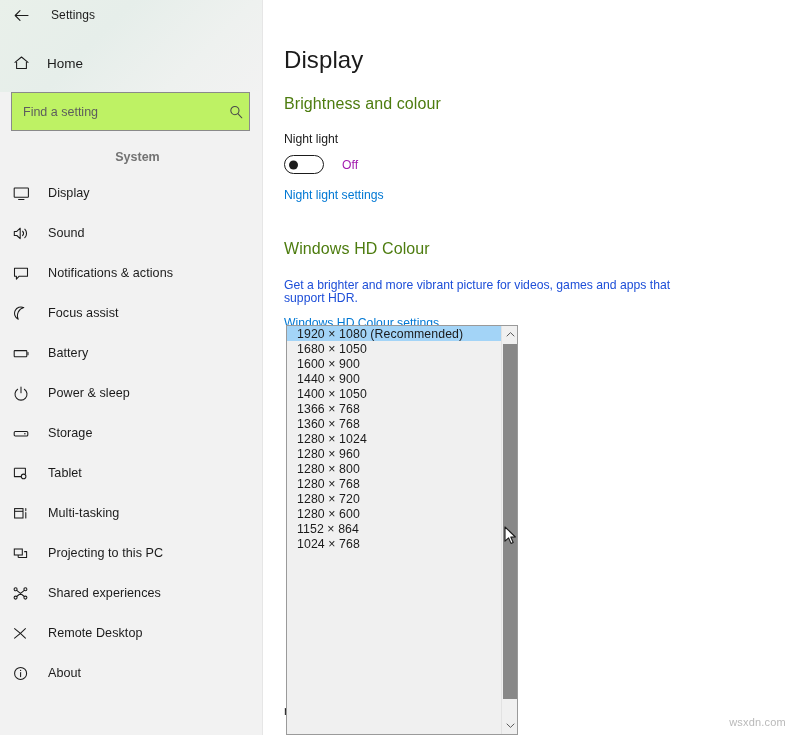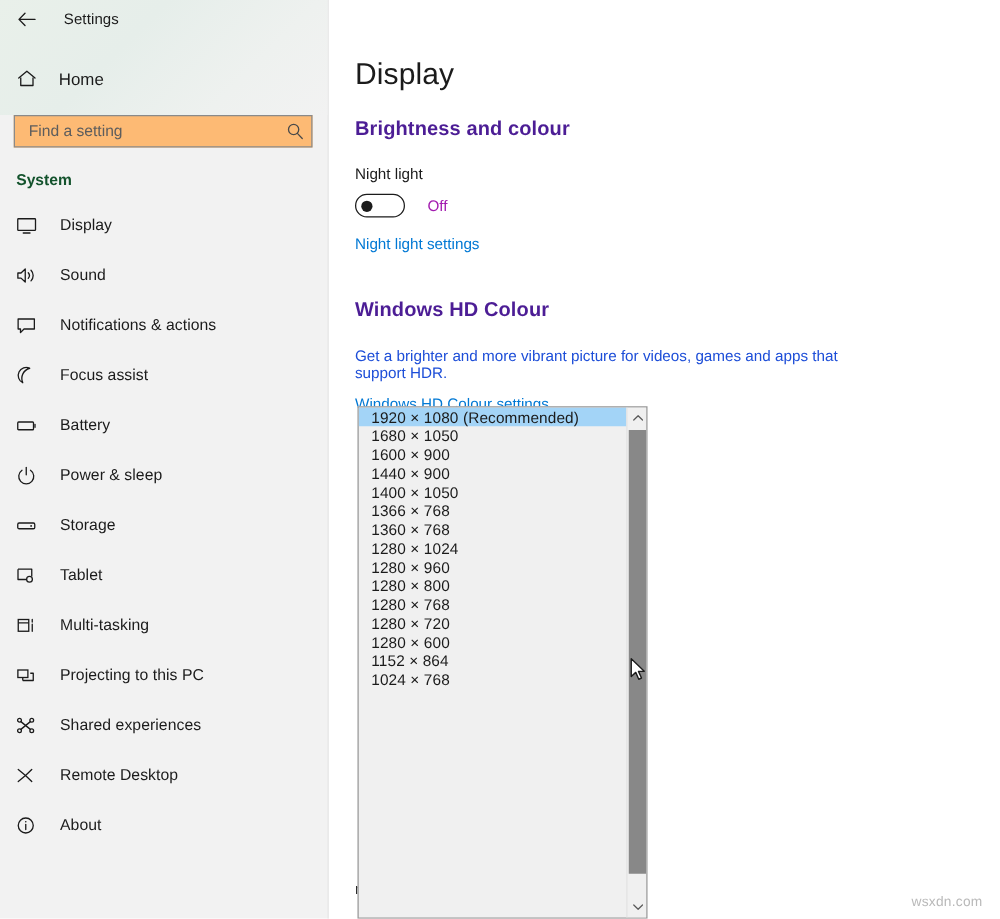--- a/index.html
+++ b/index.html
@@ -75,22 +75,22 @@
     color: #1b1b1b;
   }
 
   .search-wrap {
     position: relative;
     z-index: 2;
     margin: 12px 12px 0 11px;
   }
   .search-box {
     position: relative;
-    height: 26px;
-    background: #fdba74;
+    height: 39px;
+    background: #bef264;
     border: 1px solid #8a8a8a;
     display: flex;
     align-items: center;
   }
   .search-input {
     flex: 1;
     border: none;
     outline: none;
     background: transparent;
     font-family: "Liberation Sans", sans-serif;
@@ -103,23 +103,24 @@
   .search-icon {
     width: 26px;
     display: flex; align-items: center; justify-content: center;
     color: #4a4a4a;
   }
 
   .group-header {
     margin: 19px 0 0 13px;
     font-size: 12.5px;
     font-weight: bold;
-    color: #14532d;
+    color: #737373;
     position: relative;
     z-index: 2;
+    text-align: center;
   }
 
   .nav-list { margin-top: 9px; }
   .nav-item {
     display: flex;
     align-items: center;
     height: 40px;
     padding-left: 13px;
     cursor: default;
   }
@@ -154,22 +155,22 @@
     left: 20px; top: 46px;
     font-size: 24px;
     color: #1b1b1b;
     font-weight: normal;
     letter-spacing: .1px;
   }
   .section-title {
     position: absolute;
     left: 20px;
     font-size: 16px;
-    color: #4c1d95;
-    font-weight: bold;
+    color: #4d7c0f;
+    font-weight: normal;
     letter-spacing: .1px;
   }
   #brightness-title { top: 95px; }
   #hdr-title { top: 240px; }
 
   .field-label {
     position: absolute;
     left: 20px; top: 132px;
     font-size: 12.2px;
     color: #1b1b1b;

